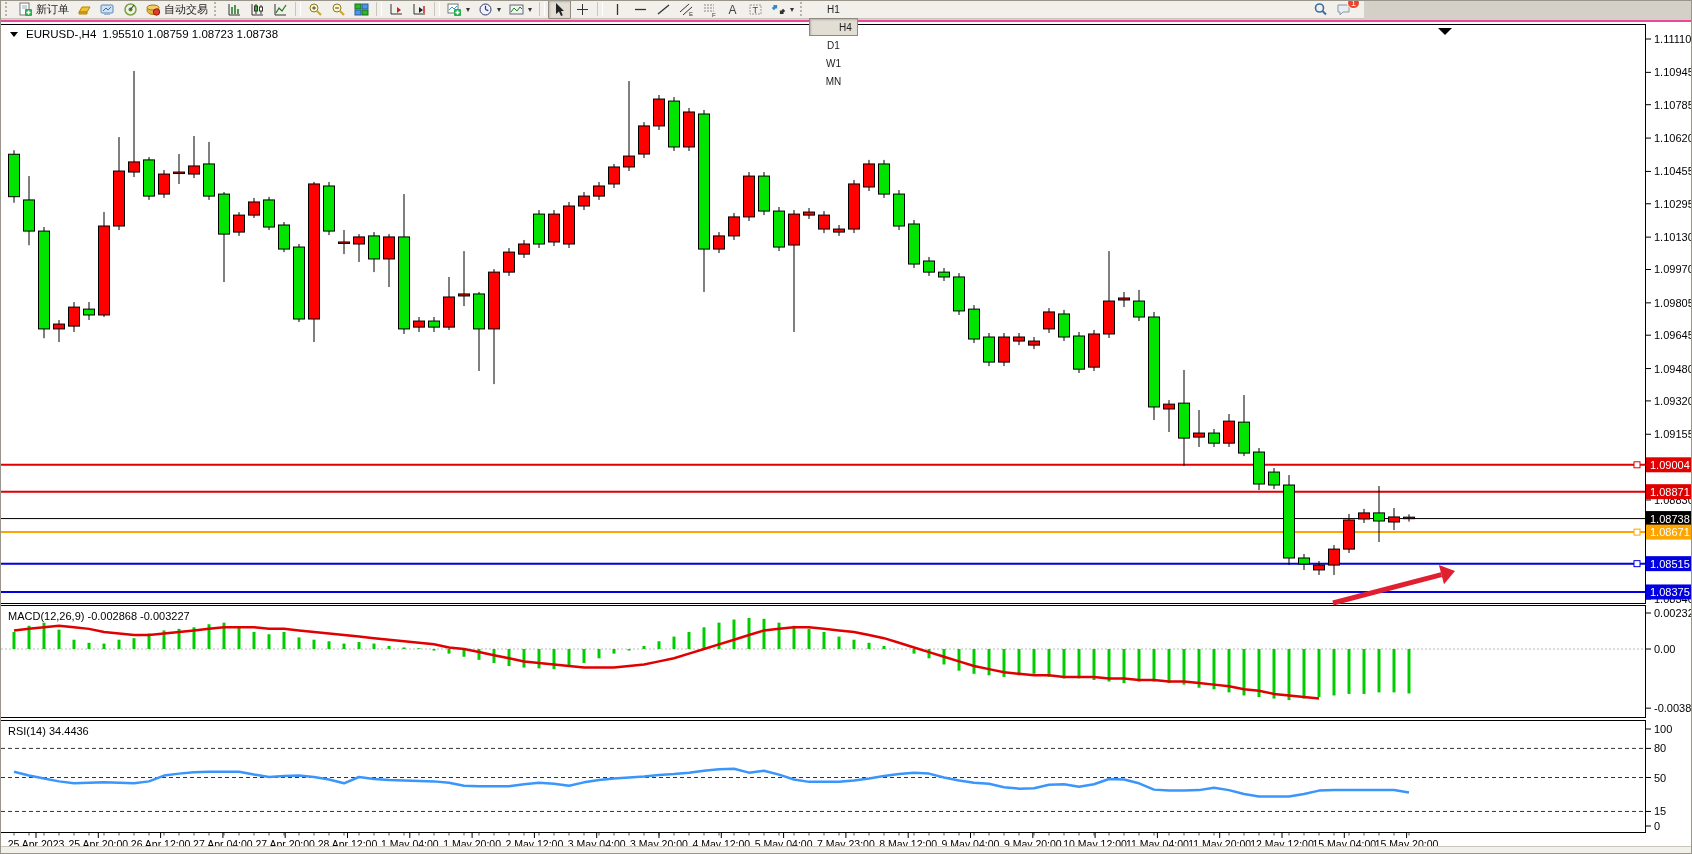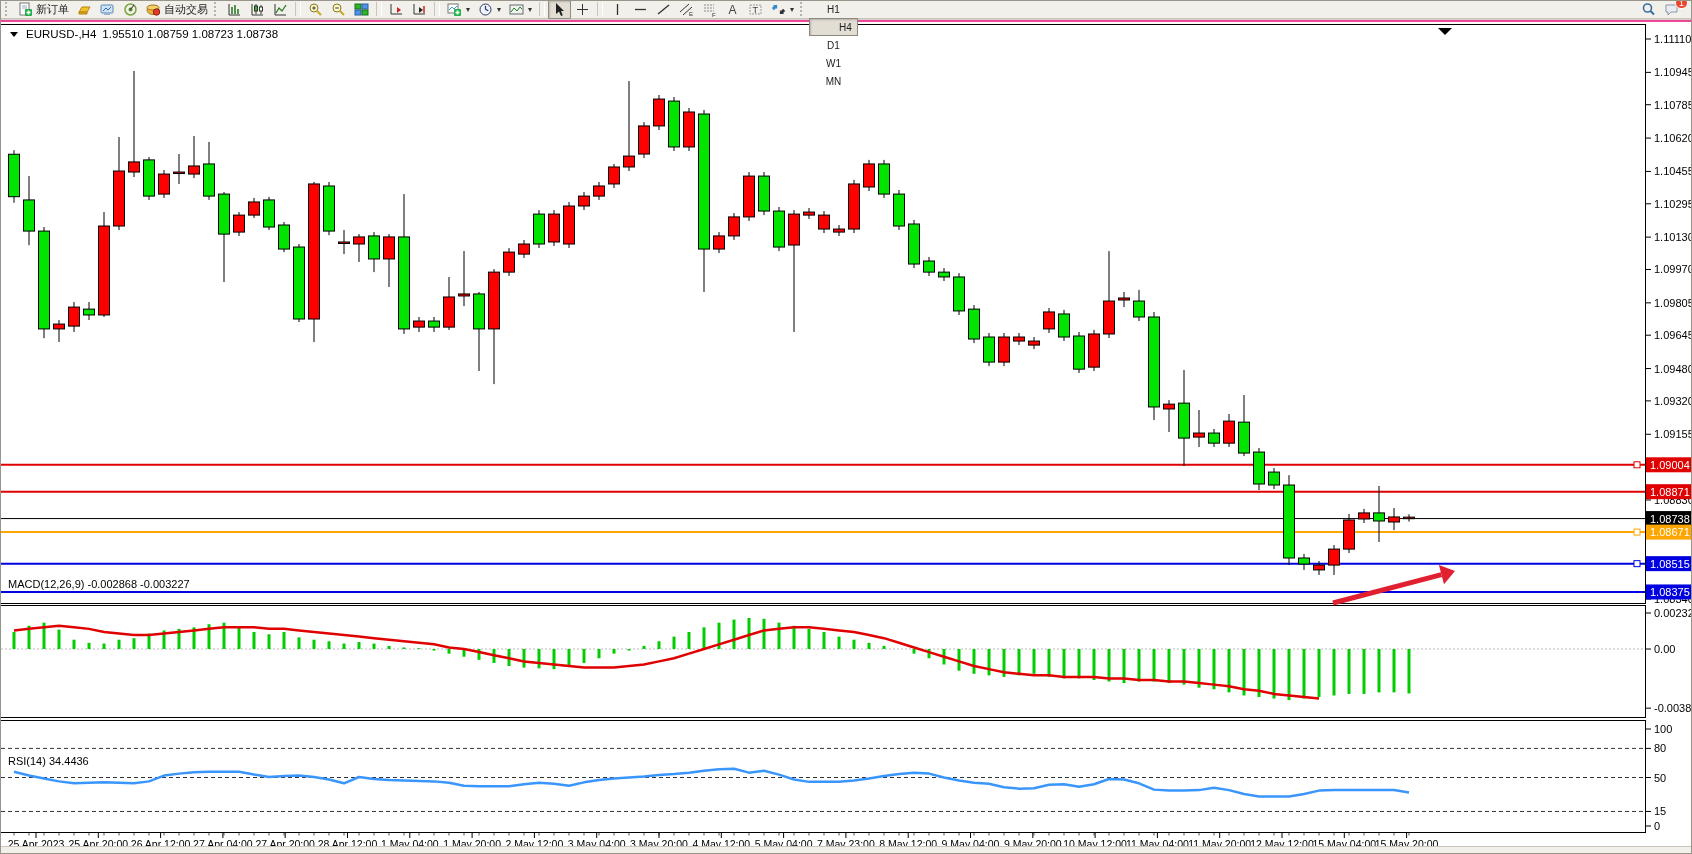--- a/index.html
+++ b/index.html
@@ -1,20 +1,20 @@
 <!DOCTYPE html>
 <html><head>
 <meta charset="utf-8">
 <style>
   html,body{margin:0;padding:0;background:#d4d0c8;}
   body{width:1692px;height:854px;position:relative;overflow:hidden;
        font-family:"Liberation Sans","DejaVu Sans",sans-serif;-webkit-font-smoothing:none;}
   .frame{position:absolute;inset:0;border:1px solid #9a958b;pointer-events:none;z-index:50;}
   
-  .toolbar{position:absolute;top:0;left:0;width:1692px;height:19px;background:#f2f0ea;
+  .toolbar{position:absolute;top:0;left:0;width:1364px;height:19px;background:#f2f0ea;
            border-bottom:1px solid #c9c5bc;display:flex;align-items:center;padding:0 3px;
            font-size:11px;color:#1a1a1a;z-index:40;box-sizing:border-box;}
   .tb-btn{height:17px;display:flex;align-items:center;justify-content:center;gap:3px;
           padding:0 3px;border:1px solid transparent;border-radius:1px;cursor:default;white-space:nowrap;}
   .tb-btn.pressed{background:#e2ded4;border:1px solid #928d82;box-shadow:inset 1px 1px 2px rgba(0,0,0,.18);}
   .tb-sep{width:4px;height:14px;border-left:1px solid #c9c5bc;border-right:1px solid #ffffff;margin:0 3px;}
   .grip{width:5px;height:14px;margin:0 2px;border-left:2px dotted #b7b3aa;}
   .ic{display:inline-block;position:relative;width:15px;height:15px;}
   .ic svg{position:absolute;left:0;top:0;}
   .drop{font-size:8px;color:#333;margin-left:1px;}
@@ -336,24 +336,24 @@
   </div>
 </div>
 
 <div class="chartwin">
   <div class="chart-title">
     <span class="tri-down"></span>
     <span>EURUSD-,H4</span>
     <span>1.95510 1.08759 1.08723 1.08738</span>
   </div>
 
-  <div class="ind-label" style="left:8px;top:556px;">
+  <div class="ind-label" style="left:8px;top:588px;">
     <span>MACD(12,26,9)</span>&nbsp;<span>-0.002868 -0.003227</span>
   </div>
-  <div class="ind-label" style="left:8px;top:703px;margin-top:30px;">
+  <div class="ind-label" style="left:8px;top:703px;">
     <span>RSI(14)</span>&nbsp;<span>34.4436</span>
   </div>
 
   <svg id="plot" width="1692" height="829" viewBox="0 0 1692 829" style="position:absolute;left:0;top:0;">
       <rect x="0.5" y="2.5" width="1645" height="579" fill="#fff" stroke="#000"></rect>
       <rect x="0.5" y="583.5" width="1645" height="112" fill="#fff" stroke="#000"></rect>
       <rect x="0.5" y="698.5" width="1645" height="112" fill="#fff" stroke="#000"></rect>
       <line x1="1646" y1="17" x2="1651" y2="17" stroke="#000"></line>
       <text x="1654" y="21" font-size="11" fill="#000">1.11110</text>
       <line x1="1646" y1="50.35969999999857" x2="1651" y2="50.35969999999857" stroke="#000"></line>

